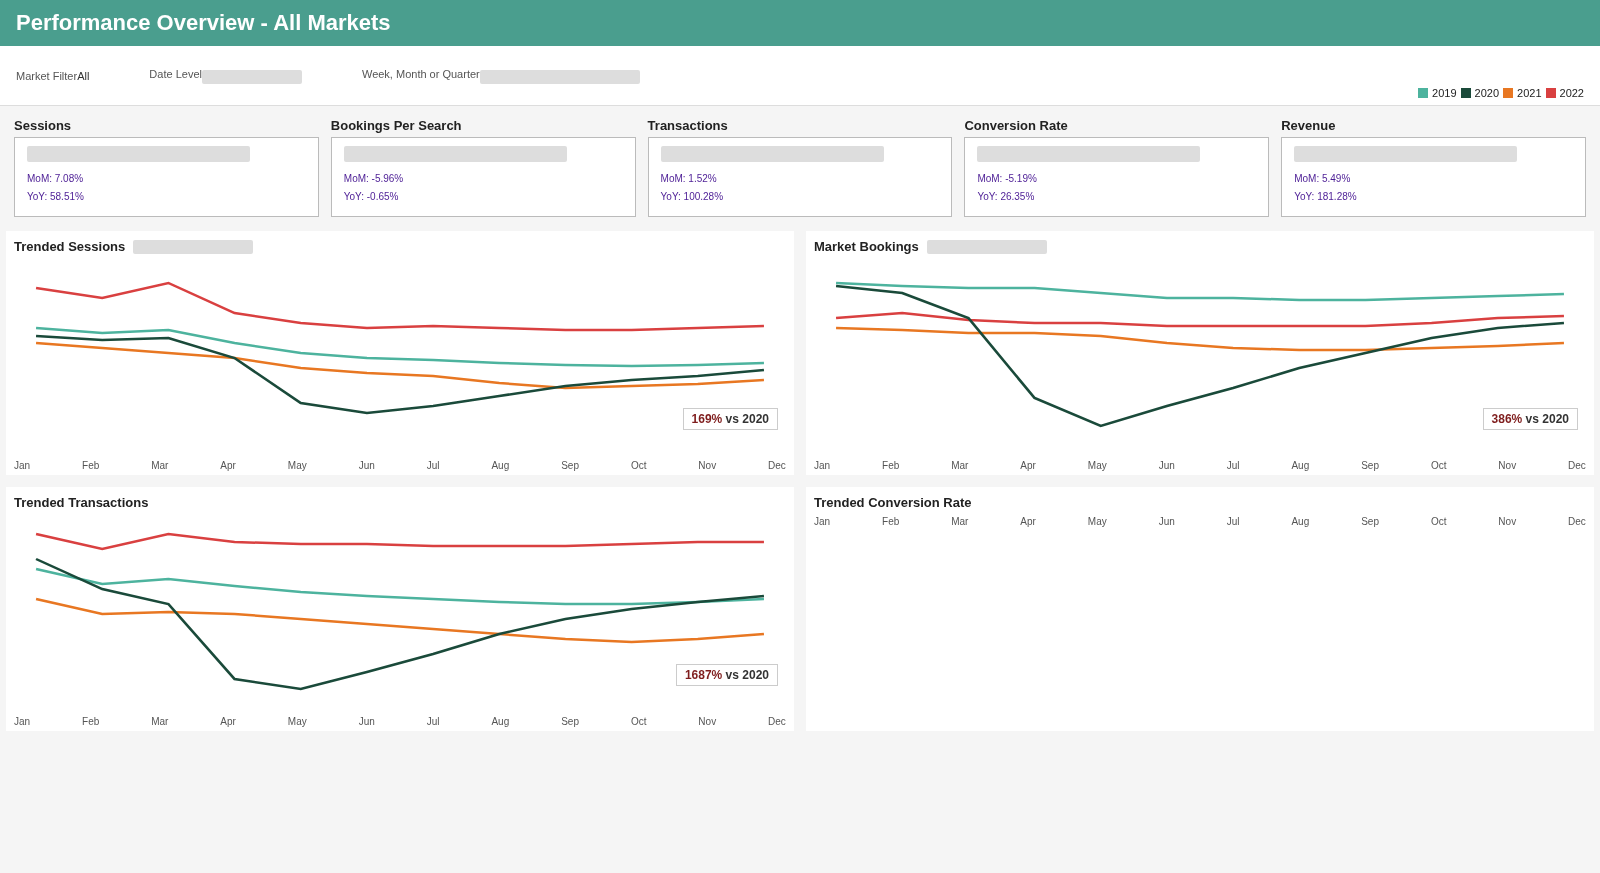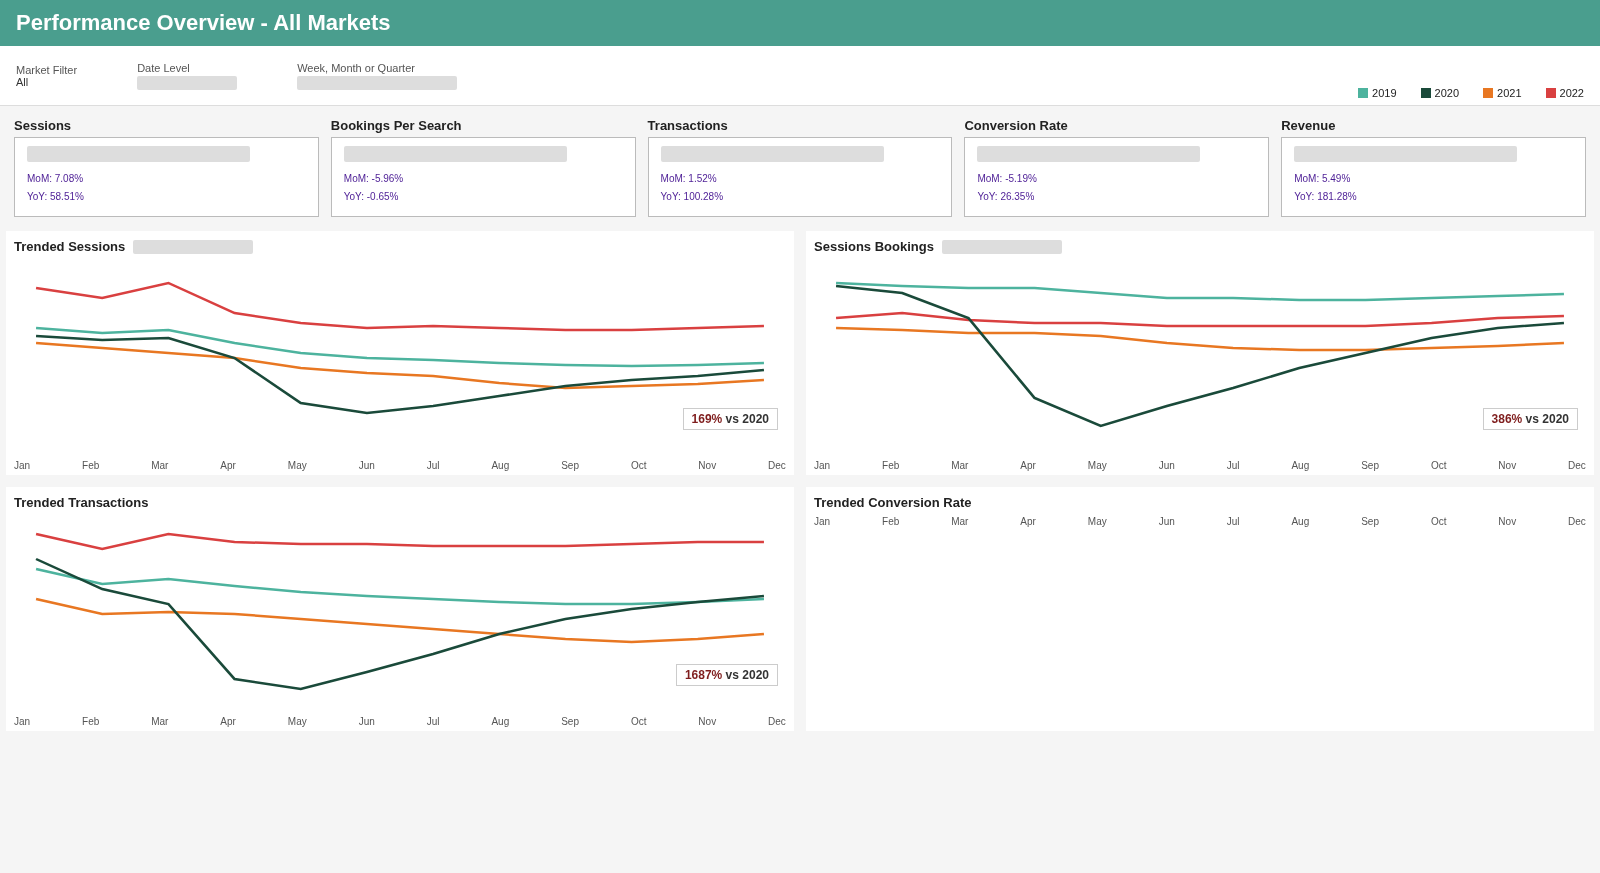--- a/index.html
+++ b/index.html
@@ -2,27 +2,27 @@
 <html><head>
   <meta charset="utf-8">
   <style>
     * { box-sizing: border-box; margin: 0; padding: 0; }
     body { font-family: Arial, sans-serif; background: #f5f5f5; font-size: 12px; color: #222; }
 
     .header { background: #4a9e8e; color: white; padding: 10px 16px; }
     .header h1 { font-size: 22px; font-weight: bold; }
 
     .filters { background: white; padding: 6px 16px; display: flex; align-items: center; gap: 60px; border-bottom: 1px solid #ddd; }
-    .filter-group { display: flex; flex-direction: column; }
+    .filter-group { display: flex; flex-direction: row; }
     .filter-label { font-size: 11px; color: #555; }
     .filter-value { font-size: 11px; color: #333; }
     .filter-slicer { background: #ddd; width: 100px; height: 14px; border-radius: 2px; margin-top: 2px; }
     .filter-slicer-wide { background: #ddd; width: 160px; height: 14px; border-radius: 2px; margin-top: 2px; }
 
-    .legend { margin-left: auto; display: flex; gap: 24px; align-items: center; margin-top: 35px; }
+    .legend { margin-left: auto; display: flex; gap: 4px; align-items: center; margin-top: 35px; }
     .legend-item { display: flex; align-items: center; gap: 4px; font-size: 11px; }
     .legend-dot { width: 10px; height: 10px; display: inline-block; }
 
     .kpi-row { display: flex; gap: 0; padding: 12px 8px 8px; background: #f5f5f5; }
     .kpi-card { flex: 1; margin: 0 6px; }
     .kpi-title { font-size: 13px; font-weight: bold; margin-bottom: 4px; color: #222; }
     .kpi-box { border: 1px solid #bbb; background: white; padding: 8px 12px; min-height: 80px; }
     .kpi-value-bar { background: #ddd; height: 16px; width: 80%; border-radius: 2px; margin-bottom: 8px; }
     .kpi-stat { font-size: 10px; color: #4c1d95; line-height: 1.8; }
 
@@ -161,21 +161,21 @@
         <span>Aug</span>
         <span>Sep</span>
         <span>Oct</span>
         <span>Nov</span>
         <span>Dec</span>
     </div>
   </div>
 
   <div class="chart-panel">
     <div class="chart-title">
-      <span>Sessions Bookings</span>
+      <span>Market Bookings</span>
       <span class="chart-title-bar"></span>
     </div>
     <div class="chart-container">
       <svg viewBox="0 0 700 200" preserveAspectRatio="none">
 
         <polyline points="20,25 80,28 140,30 200,30 260,35 320,40 380,40 440,42 500,42 560,40 620,38 680,36" fill="none" stroke="#4db39e" stroke-width="2.5"></polyline>
 
         <polyline points="20,60 80,55 140,62 200,65 260,65 320,68 380,68 440,68 500,68 560,65 620,60 680,58" fill="none" stroke="#d94040" stroke-width="2.5"></polyline>
 
         <polyline points="20,70 80,72 140,75 200,75 260,78 320,85 380,90 440,92 500,92 560,90 620,88 680,85" fill="none" stroke="#e87722" stroke-width="2.5"></polyline>

